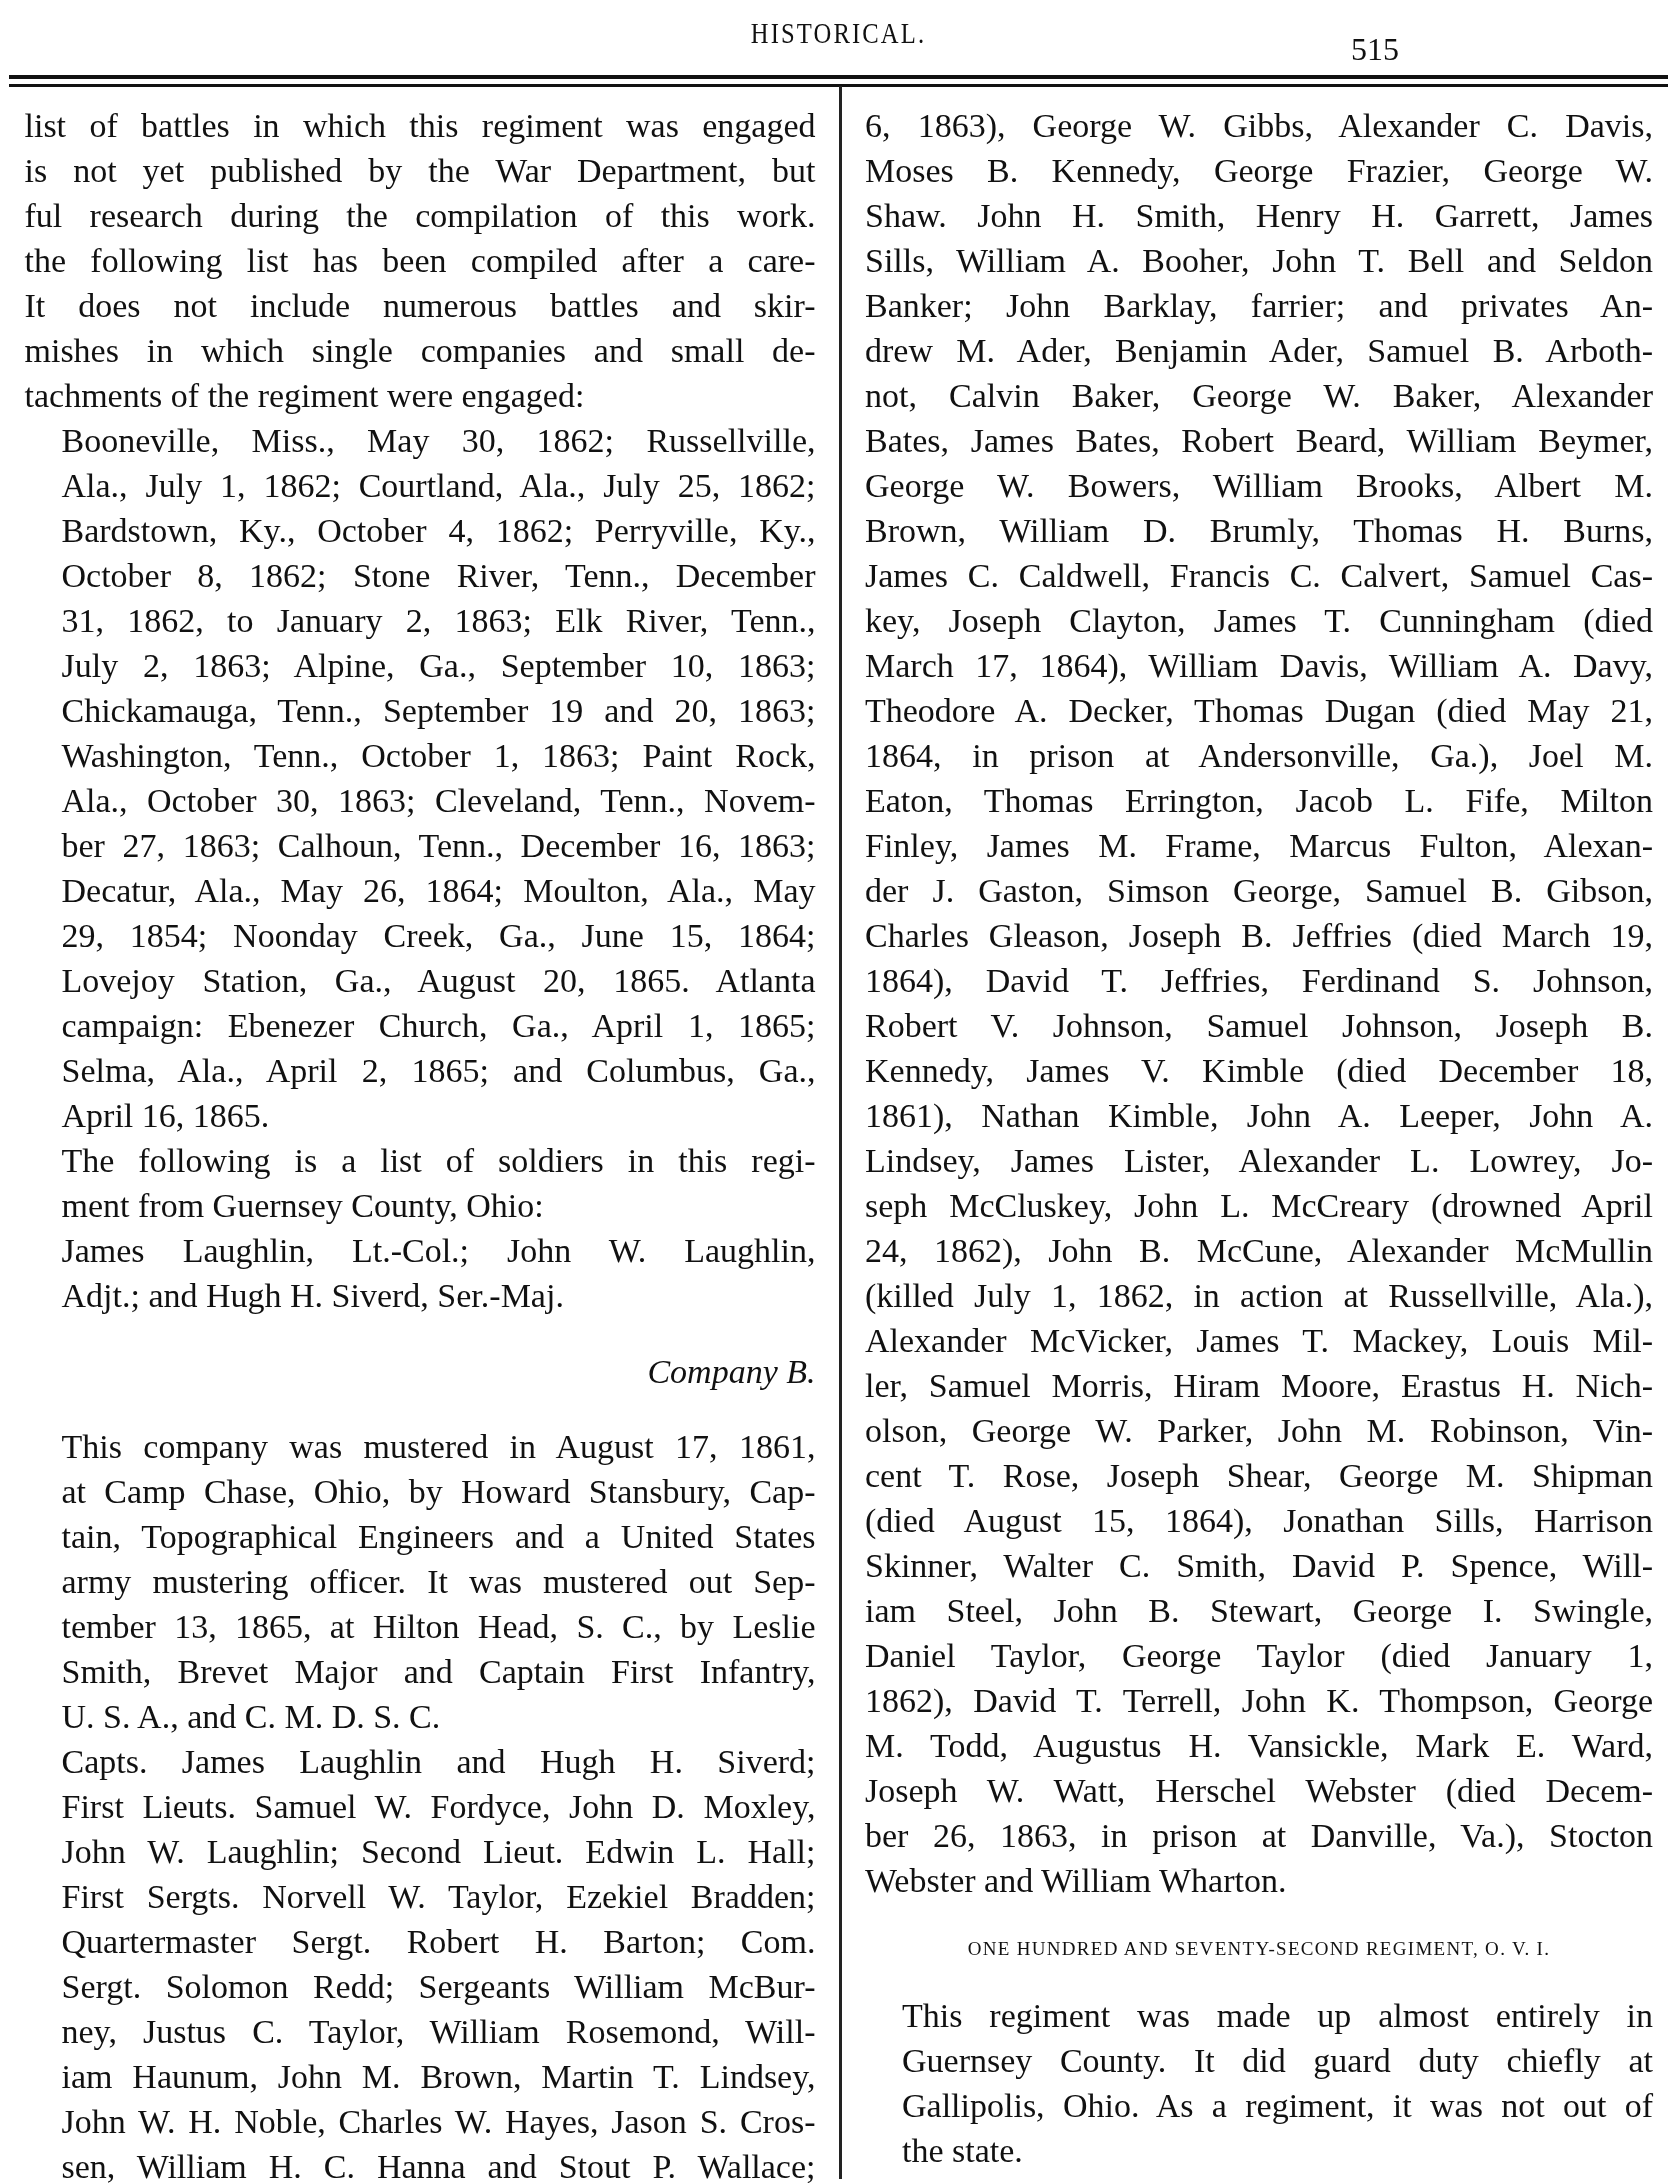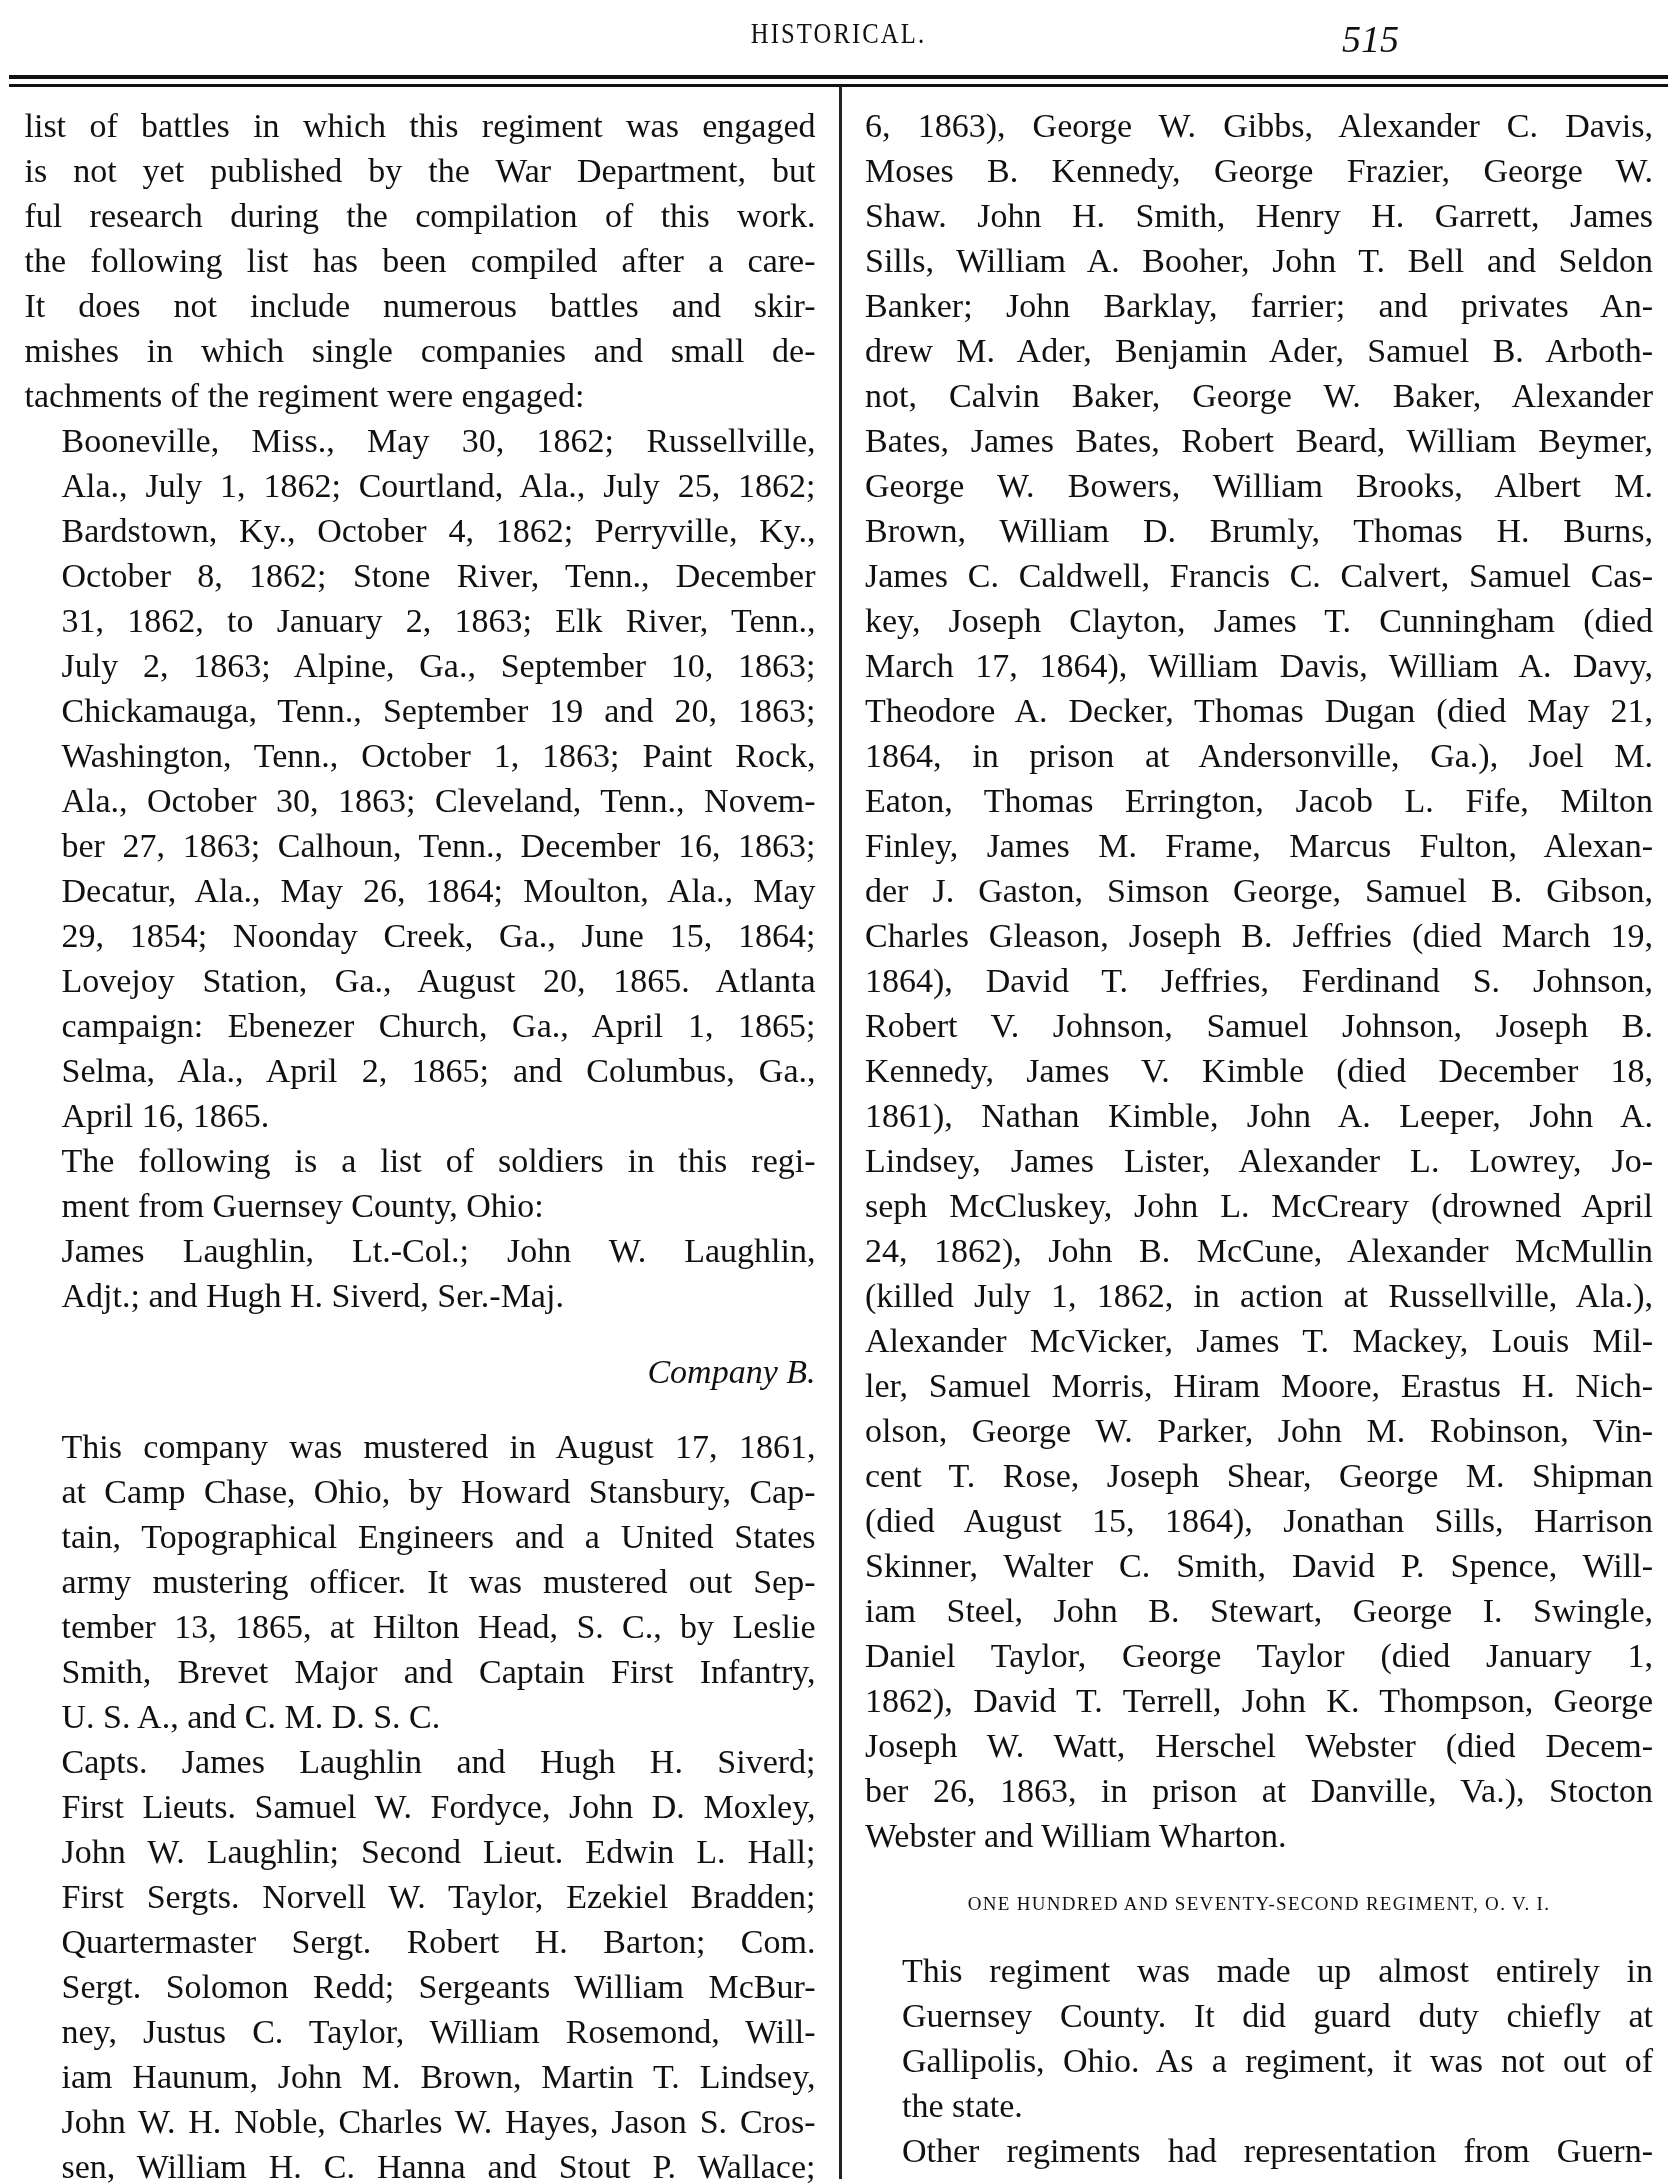--- a/index.html
+++ b/index.html
@@ -9,21 +9,21 @@
       font-family: "Liberation Serif", "DejaVu Serif", serif;
     }
     .running-head {
       position: absolute; top: 0; left: 0; width: 1427px; height: 70px;
     }
     .running-title {
       position: absolute; top: 15.7px; left: 0; width: 1677px; text-align: center;
       font-size: 30px; letter-spacing: 2.6px; transform: scaleX(0.82);
     }
     .page-number {
-      position: absolute; top: 17px; right: 28px; font-size: 38px; font-style: italic;
+      position: absolute; top: 31px; right: 28px; font-size: 32px;
     }
     .rule {
       position: absolute; left: 8.7px; width: 1659px; background: #111;
     }
     .rule.top { top: 75px; height: 3.5px; }
     .rule.bottom { top: 84px; height: 2.6px; }
     .column-divider {
       position: absolute; left: 839px; top: 86px; width: 2.6px; height: 2093px; background: #222;
     }
     .column {
@@ -147,20 +147,21 @@
       <span class="line">(killed July 1, 1862, in action at Russellville, Ala.),</span>
       <span class="line">Alexander McVicker, James T. Mackey, Louis Mil-</span>
       <span class="line">ler, Samuel Morris, Hiram Moore, Erastus H. Nich-</span>
       <span class="line">olson, George W. Parker, John M. Robinson, Vin-</span>
       <span class="line">cent T. Rose, Joseph Shear, George M. Shipman</span>
       <span class="line">(died August 15, 1864), Jonathan Sills, Harrison</span>
       <span class="line">Skinner, Walter C. Smith, David P. Spence, Will-</span>
       <span class="line">iam Steel, John B. Stewart, George I. Swingle,</span>
       <span class="line">Daniel Taylor, George Taylor (died January 1,</span>
       <span class="line">1862), David T. Terrell, John K. Thompson, George</span>
+      <span class="line">M. Todd, Augustus H. Vansickle, Mark E. Ward,</span>
       <span class="line">Joseph W. Watt, Herschel Webster (died Decem-</span>
       <span class="line">ber 26, 1863, in prison at Danville, Va.), Stocton</span>
       <span class="line last">Webster and William Wharton.</span>
     </p>
   <p class="subhead-caps">ONE HUNDRED AND SEVENTY-SECOND REGIMENT, O. V. I.</p>
   <p class="indent">
       <span class="line">This regiment was made up almost entirely in</span>
       <span class="line">Guernsey County. It did guard duty chiefly at</span>
       <span class="line">Gallipolis, Ohio. As a regiment, it was not out of</span>
       <span class="line last">the state.</span>

